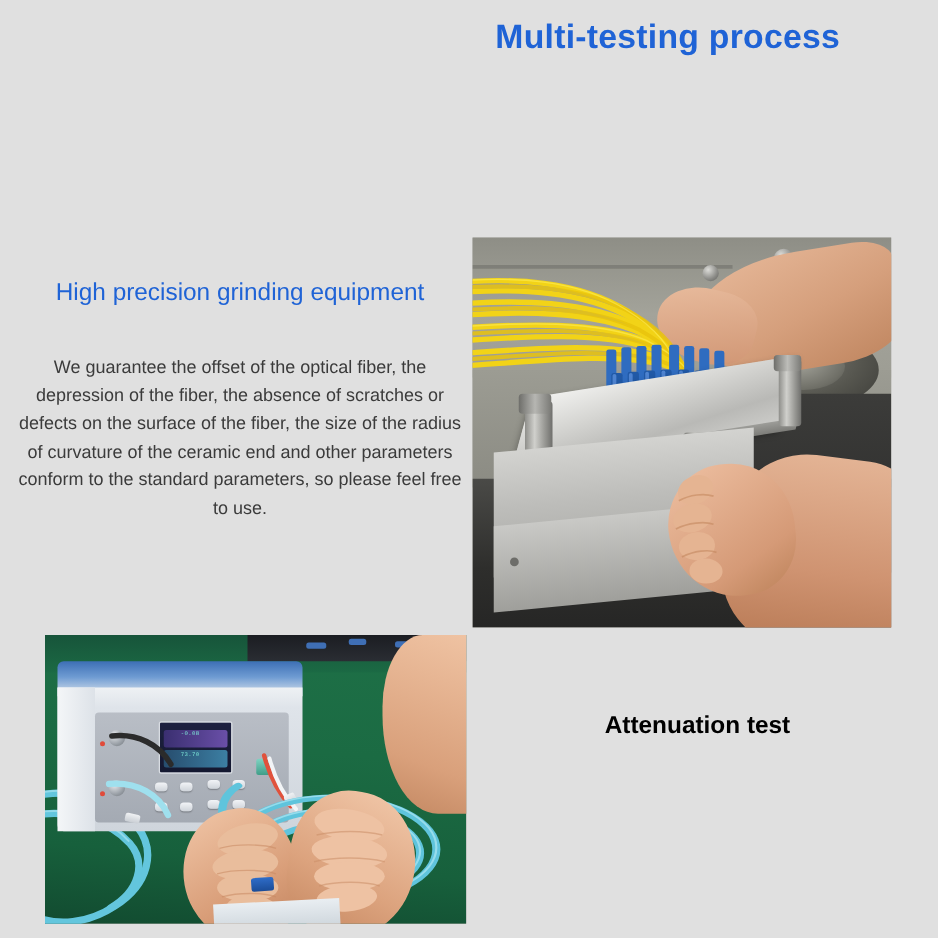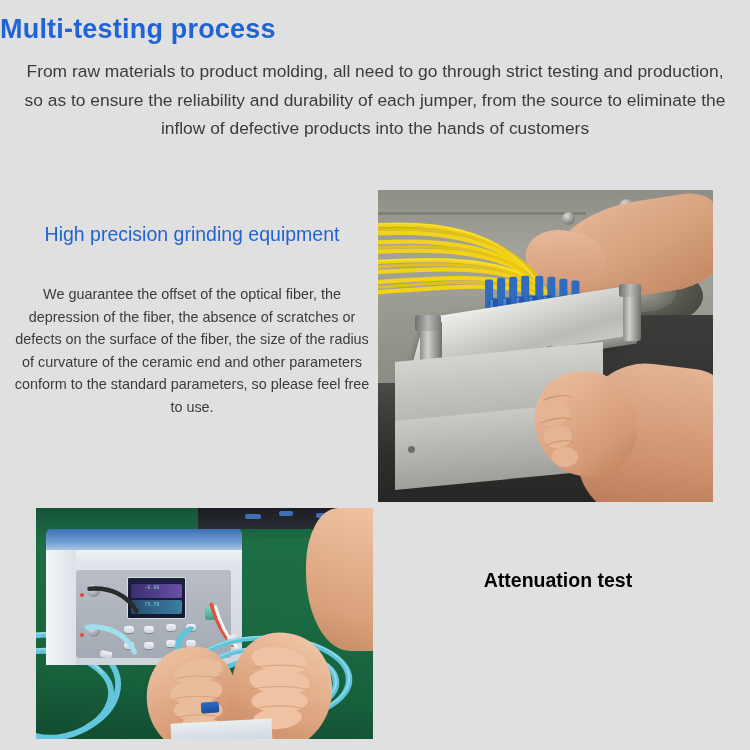--- a/index.html
+++ b/index.html
@@ -7,21 +7,21 @@
     width:750px;height:750px;overflow:hidden;
     background:#e0e0e0;
     font-family:"Liberation Sans", sans-serif;
     position:relative;
   }
   .page{position:absolute;inset:0;background:#e0e0e0;}
 
   
   .main-title{
     position:absolute;left:0;top:14px;width:672px;
-    text-align:left;
+    text-align:right;
     font-size:27px;font-weight:bold;letter-spacing:.2px;
     color:#1f63d6;
   }
   .intro{
     position:absolute;left:22px;top:57px;width:706px;
     text-align:center;
     font-size:17.4px;line-height:28.5px;
     color:#3b3b3b;
   }
 
@@ -185,21 +185,20 @@
     border-radius:40% 0 0 55%;}
   .a-paper{left:40%;top:92%;width:30%;height:10%;
     background:linear-gradient(180deg,#e9eef2,#cdd5db);transform:rotate(-3deg);}
 </style>
 </head>
 <body>
 
 <div class="page">
 
   <div class="main-title">Multi-testing process</div>
-  <div class="intro">From raw materials to product molding, all need to go through strict testing and production, so as to ensure the reliability and durability of each jumper, from the source to eliminate the inflow of defective products into the hands of customers</div>
 
   <div class="sec1-title">High precision grinding equipment</div>
   <div class="sec1-body">We guarantee the offset of the optical fiber, the depression of the fiber, the absence of scratches or defects on the surface of the fiber, the size of the radius of curvature of the ceramic end and other parameters conform to the standard parameters, so please feel free to use.</div>
 
   <div class="photo" id="photo-grinding">
     <div class="ph-layer g-wallTop"></div>
     <div class="ph-layer g-wallBot"></div>
     <div class="ph-layer g-benchline"></div>
     <div class="ph-layer g-darkbase"></div>
 

